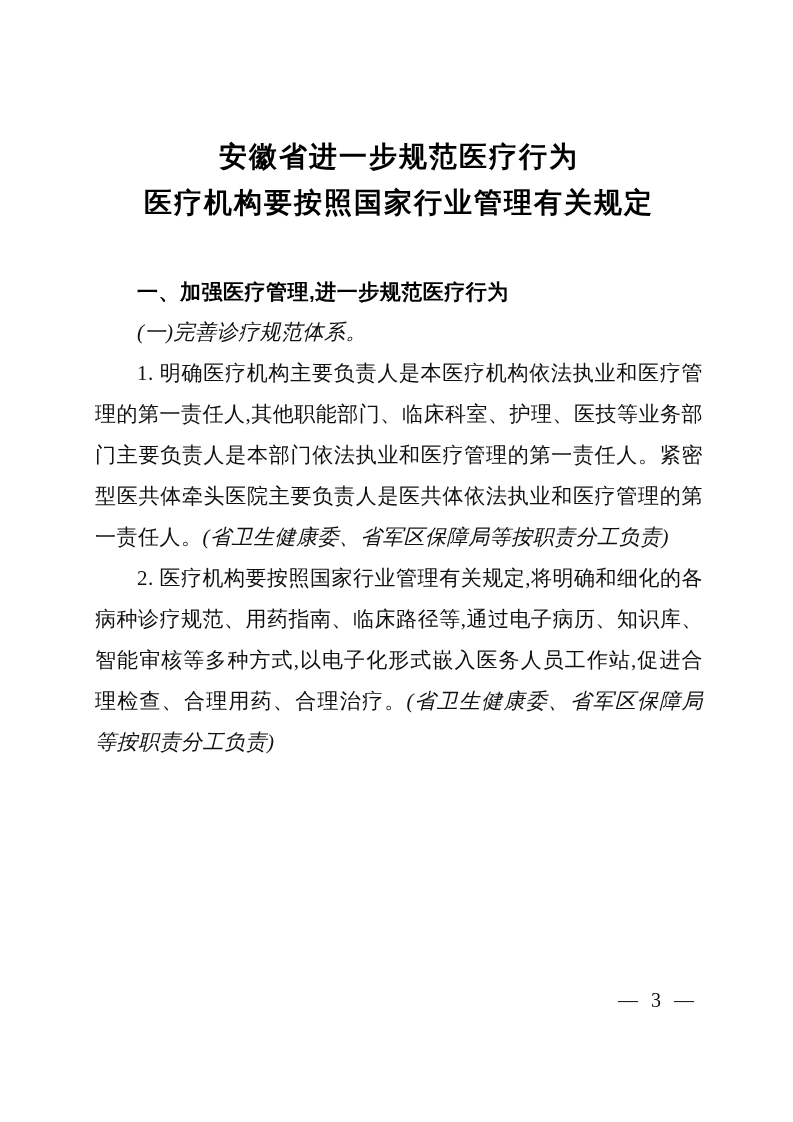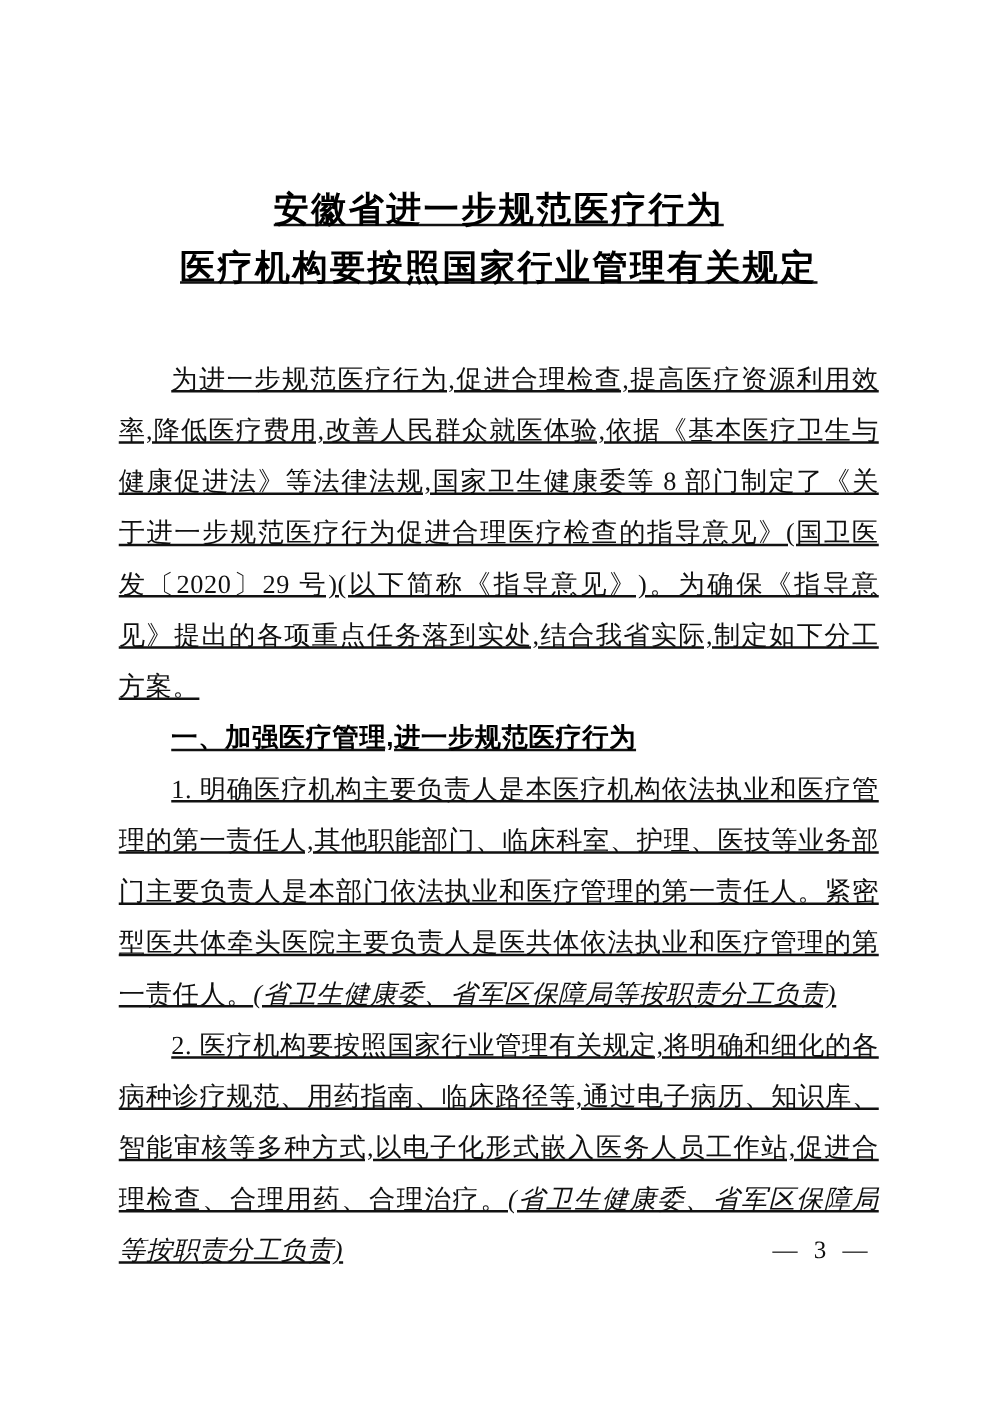--- a/index.html
+++ b/index.html
@@ -12,23 +12,22 @@
     width: 793px;
     height: 1122px;
     background: #ffffff;
     overflow: hidden;
     font-family: "Liberation Serif", "DejaVu Serif", serif;
     color: #111111;
   }
   .content {
     position: absolute;
     left: 95px;
-    top: 146px;
+    top: 134px;
     width: 608px;
-    text-decoration: underline;
   }
   .doc-title {
     margin: 0 0 0 0;
     text-align: center;
     font-weight: bold;
     font-size: 28px;
     line-height: 46px;
     letter-spacing: 2px;
     color: #000000;
   }
@@ -78,24 +77,24 @@
 <div class="page">
   <div class="content">
 
     <h1 class="doc-title">
       <span class="title-line">安徽省进一步规范医疗行为</span>
       <span class="title-line">医疗机构要按照国家行业管理有关规定</span>
     </h1>
 
     <div class="doc-body">
 
-      <p class="para">为进一步规范医疗行为,促进合理检查,提高医疗资源利用效率,降低医疗费用,改善人民群众就医体验,依据《基本医疗卫生与健康促进法》等法律法规,国家卫生健康委等 8 部门制定了《关于进一步规范医疗行为促进合理医疗检查的指导意见》(国卫医发〔2020〕29 号)(以下简称《指导意见》)。为确保《指导意见》提出的各项重点任务落到实处,结合我省实际,制定如下分工方案。</p>
 
       <p class="para heading1">一、加强医疗管理,进一步规范医疗行为</p>
 
+      <p class="para subheading">(一)完善诊疗规范体系。</p>
 
       <p class="para">
         <span>1. 明确医疗机构主要负责人是本医疗机构依法执业和医疗管理的第一责任人,其他职能部门、临床科室、护理、医技等业务部门主要负责人是本部门依法执业和医疗管理的第一责任人。紧密型医共体牵头医院主要负责人是医共体依法执业和医疗管理的第一责任人。</span><span class="kai-note">(省卫生健康委、省军区保障局等按职责分工负责)</span>
       </p>
 
       <p class="para">
         <span>2. 医疗机构要按照国家行业管理有关规定,将明确和细化的各病种诊疗规范、用药指南、临床路径等,通过电子病历、知识库、智能审核等多种方式,以电子化形式嵌入医务人员工作站,促进合理检查、合理用药、合理治疗。</span><span class="kai-note">(省卫生健康委、省军区保障局等按职责分工负责)</span>
       </p>
 
     </div>

